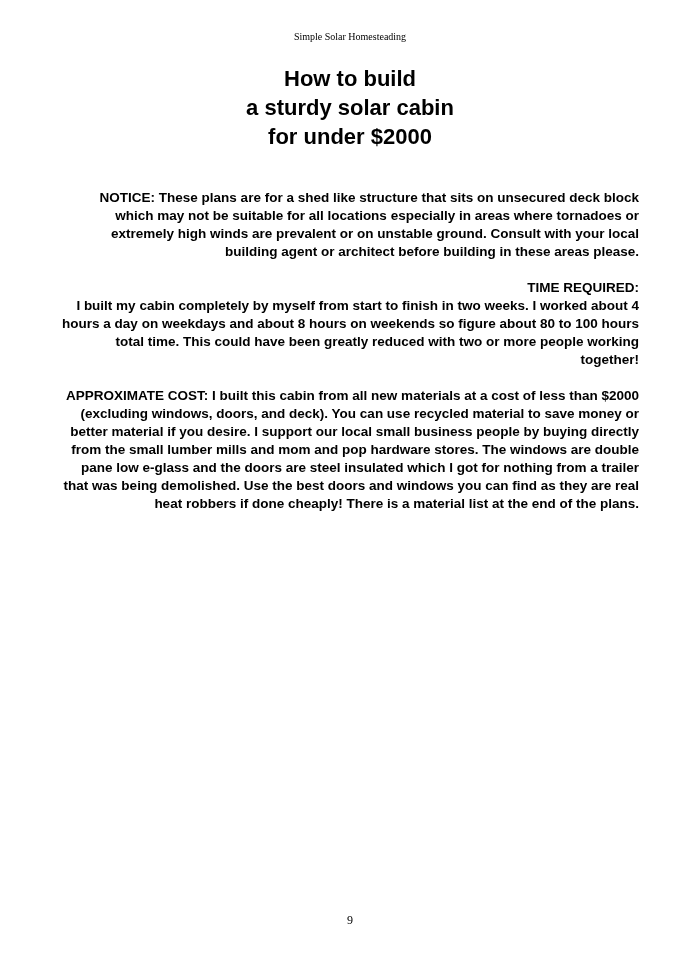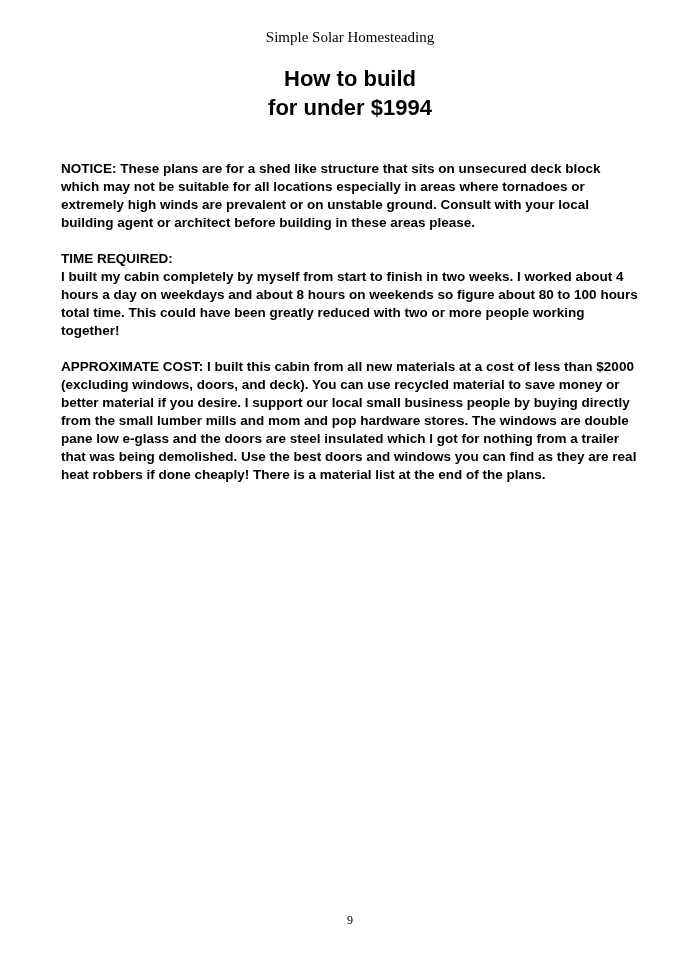--- a/index.html
+++ b/index.html
@@ -12,21 +12,21 @@
     background: #ffffff;
     color: #000000;
     position: relative;
     overflow: hidden;
     font-family: "Liberation Sans", sans-serif;
   }
   .running-header {
     padding-top: 30px;
     text-align: center;
     font-family: "Liberation Serif", serif;
-    font-size: 15px;
+    font-size: 10px;
     line-height: 14px;
     font-weight: normal;
     color: #000000;
   }
   .doc-title {
     margin-top: 20px;
     text-align: center;
     font-family: "Liberation Sans", sans-serif;
     font-weight: bold;
     font-size: 22px;
@@ -34,20 +34,21 @@
     color: #000000;
   }
   .content {
     margin: 38px 40px 0 61px;
     width: 578px;
     font-family: "Liberation Sans", sans-serif;
     font-weight: bold;
     font-size: 13.5px;
     line-height: 18px;
     color: #000000;
+    text-align: right;
   }
   .content p {
     margin: 0 0 18px 0;
     white-space: pre-line;
   }
   .page-footer {
     position: absolute;
     top: 913px;
     left: 0;
     width: 700px;
@@ -58,21 +59,22 @@
     color: #000000;
   }
 </style>
 </head>
 <body>
 
 <div class="running-header">Simple Solar Homesteading</div>
 
 <div class="doc-title">
   <div>How to build</div>
-  <div>for under $1994</div>
+  <div>a sturdy solar cabin</div>
+  <div>for under $2000</div>
 </div>
 
 <div class="content">
   <p>NOTICE: These plans are for a shed like structure that sits on unsecured deck block which may not be suitable for all locations especially in areas where tornadoes or extremely high winds are prevalent or on unstable ground. Consult with your local building agent or architect before building in these areas please.</p>
   <p>TIME REQUIRED:
 I built my cabin completely by myself from start to finish in two weeks. I worked about 4 hours a day on weekdays and about 8 hours on weekends so figure about 80 to 100 hours total time. This could have been greatly reduced with two or more people working together!</p>
   <p>APPROXIMATE COST: I built this cabin from all new materials at a cost of less than $2000 (excluding windows, doors, and deck). You can use recycled material to save money or better material if you desire. I support our local small business people by buying directly from the small lumber mills and mom and pop hardware stores. The windows are double pane low e-glass and the doors are steel insulated which I got for nothing from a trailer that was being demolished. Use the best doors and windows you can find as they are real heat robbers if done cheaply! There is a material list at the end of the plans.</p>
 </div>
 
 <div class="page-footer">9</div>

